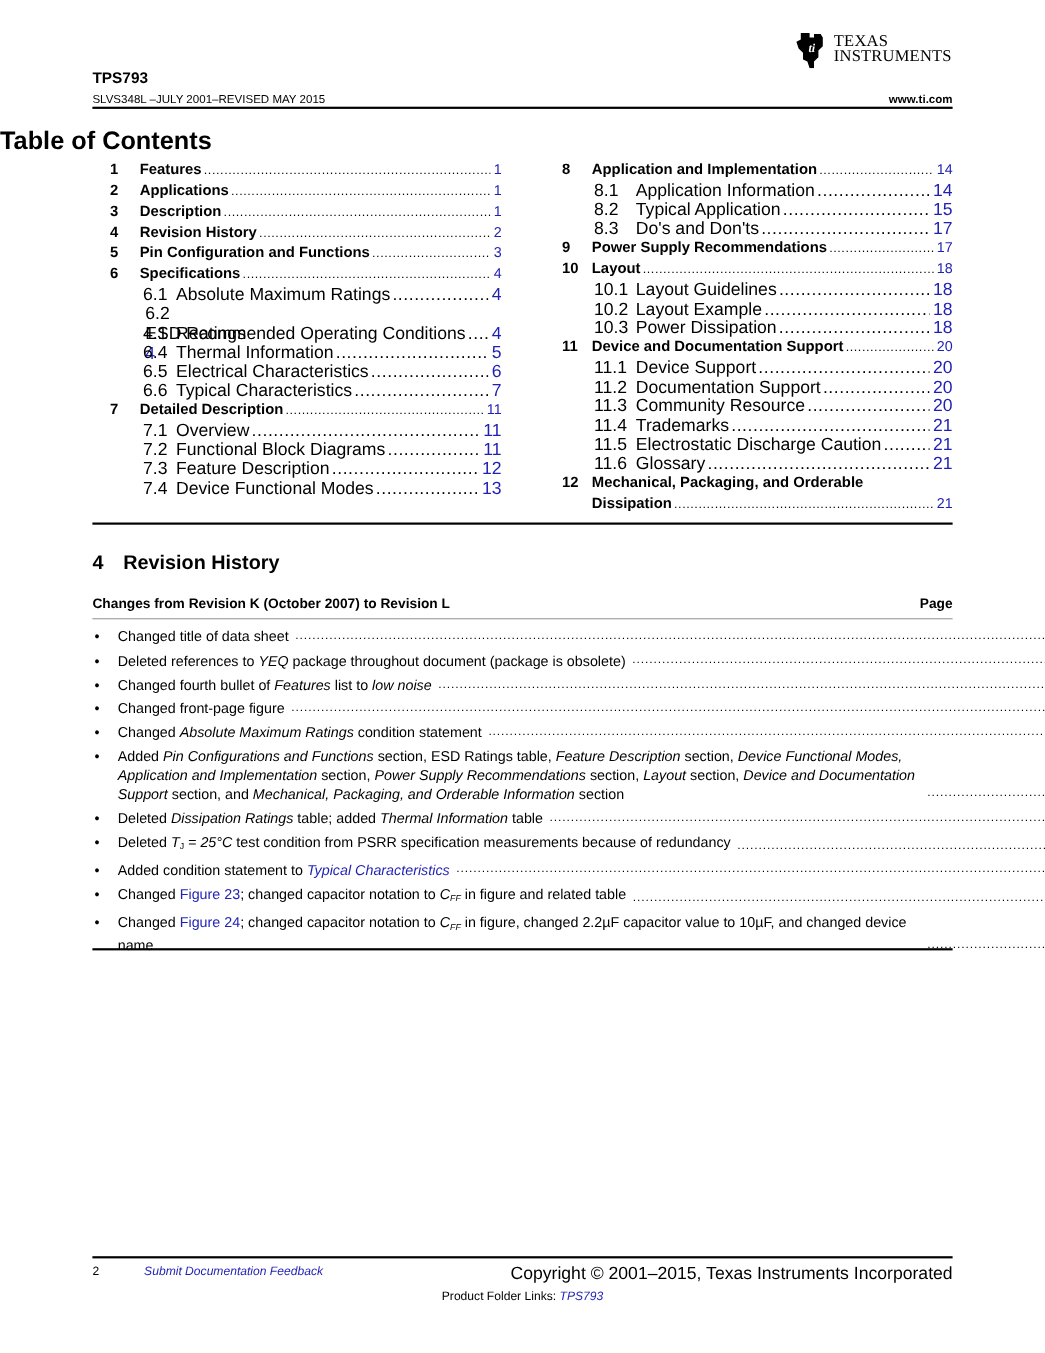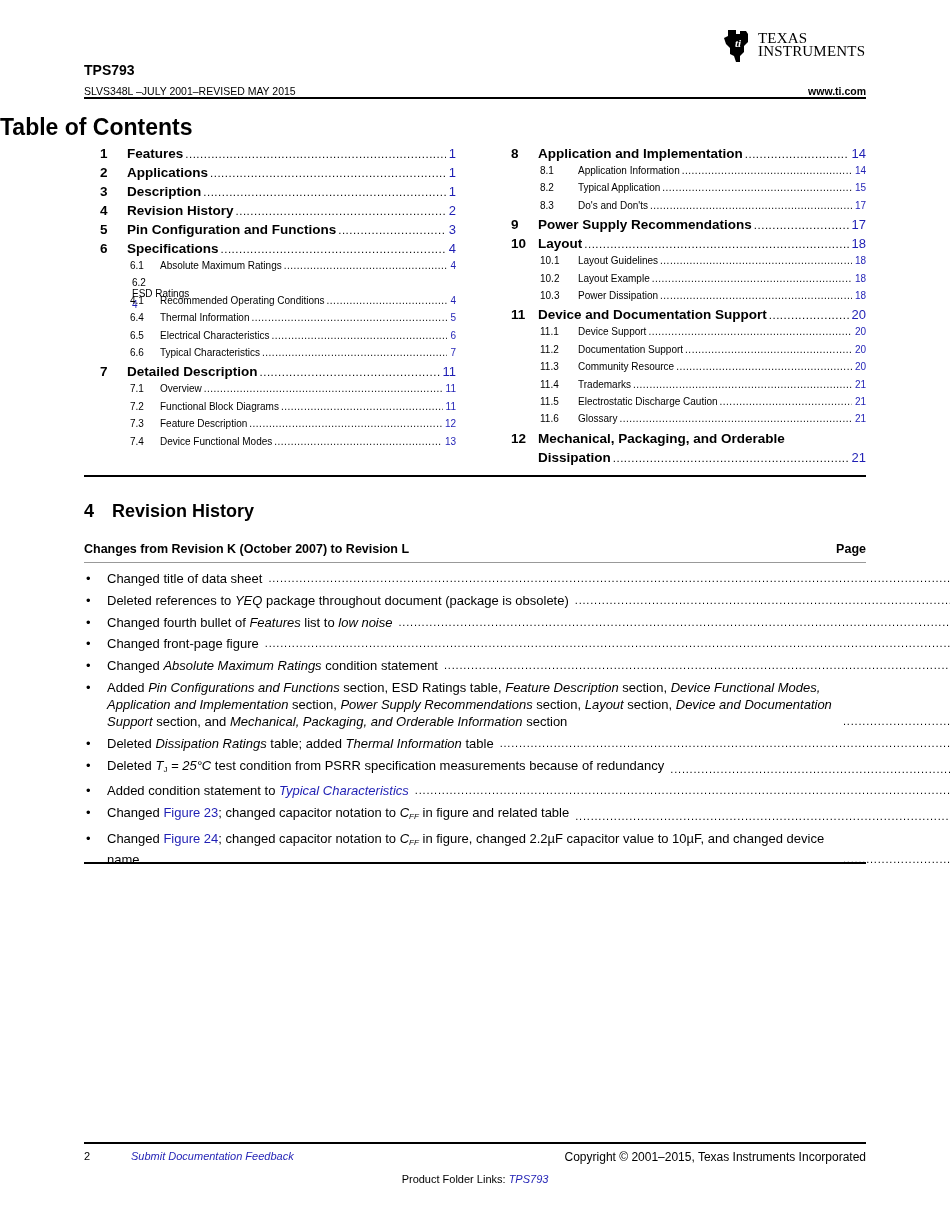--- a/index.html
+++ b/index.html
@@ -17,21 +17,21 @@
   .doc-id { left: 84px; top: 85px; font-size: 10.5px; }
   .site { right: 84px; top: 85px; font-size: 10.5px; font-weight: bold; }
   .rule { left: 84px; width: 782px; background: #000; }
 
   .toc-title { left: 0; width: 756px; top: 114px; text-align: left; font-size: 23px; font-weight: bold; }
 
   
   .toc-col { top: 146px; }
   .toc-row { position: relative; display: flex; align-items: baseline; white-space: nowrap; }
   .toc-row.l1 { height: 19px; font-size: 13.5px; font-weight: bold; }
-  .toc-row.l2 { height: 17.4px; font-size: 10px; }
+  .toc-row.l2 { height: 17.4px; font-size: 16px; }
   .toc-row .num { flex: none; }
   .toc-row .lab { flex: none; }
   .toc-row .dots { flex: 1 1 auto; overflow: hidden; font-weight: normal; margin: 0 3px 0 2px; letter-spacing: 0.5px; }
   .toc-row.l1 .dots { font-size: 11.5px; }
   .toc-row .dots::before { content: "................................................................................................................................................................................"; }
   .toc-row .pg { flex: none; color: #1f1fb4; font-weight: normal; }
   .toc-row.l1 .pg { font-size: 13px; }
 
   
   .rh-heading { left: 84px; top: 501px; font-size: 18px; font-weight: bold; }
@@ -42,21 +42,21 @@
   .rh-item .bullet { position: absolute; left: 2px; top: 0; }
   .rh-item .body { flex: 1 1 auto; display: flex; align-items: flex-end; }
   .rh-item .txt { flex: none; max-width: 730px; white-space: normal; }
   .rh-item .dots { flex: 1 1 auto; overflow: hidden; white-space: nowrap; margin: 0 3px 0 6px; font-size: 11px; letter-spacing: 0.8px; }
   .rh-item .dots::before { content: "..........................................................................................................................................................................................................................................."; }
   sub { font-size: 8px; vertical-align: -2px; }
 
   
   .ft-pg { left: 84px; top: 1150px; font-size: 11px; }
   .ft-feedback { left: 131px; top: 1150px; font-size: 11px; font-style: italic; color: #1f1fb4; }
-  .ft-copy { right: 84px; top: 1150px; font-size: 12px; }
+  .ft-copy { right: 84px; top: 1150px; font-size: 16px; }
   .ft-links { left: 0; width: 950px; top: 1173px; text-align: center; font-size: 11px; }
   .ft-links .link { font-style: italic; }
 </style>
 </head>
 <body>
 
 <div class="abs logo">
   <svg width="32" height="34" viewBox="0 0 32 34">
     <path d="M6 2 h8 v4 h4 v-3 h6 l2 3 v8 l-4 4 v6 l-4 4 v6 l-4 0 l-2 -6 l-4 -2 v-6 l-4 -4 l-2 -6 l4 -2 z" fill="#000"></path>
     <text x="13" y="19" font-size="11" font-style="italic" font-weight="bold" fill="#fff" font-family="Liberation Serif, serif">ti</text>

